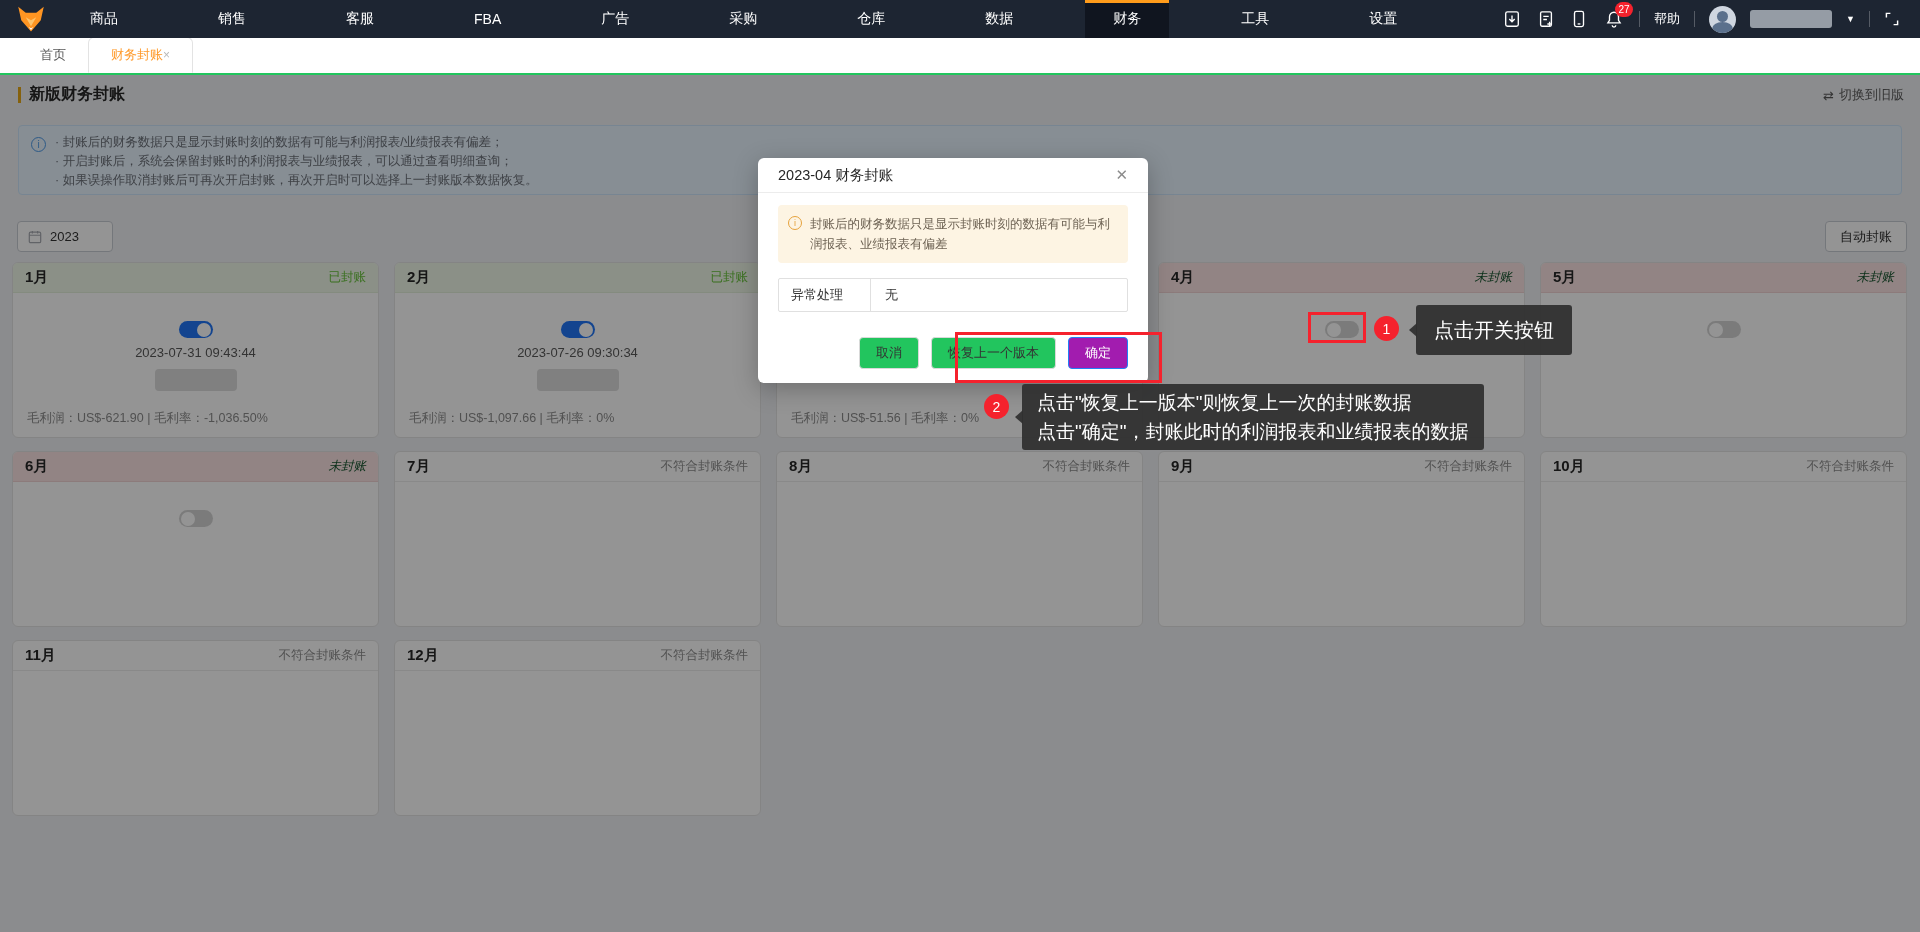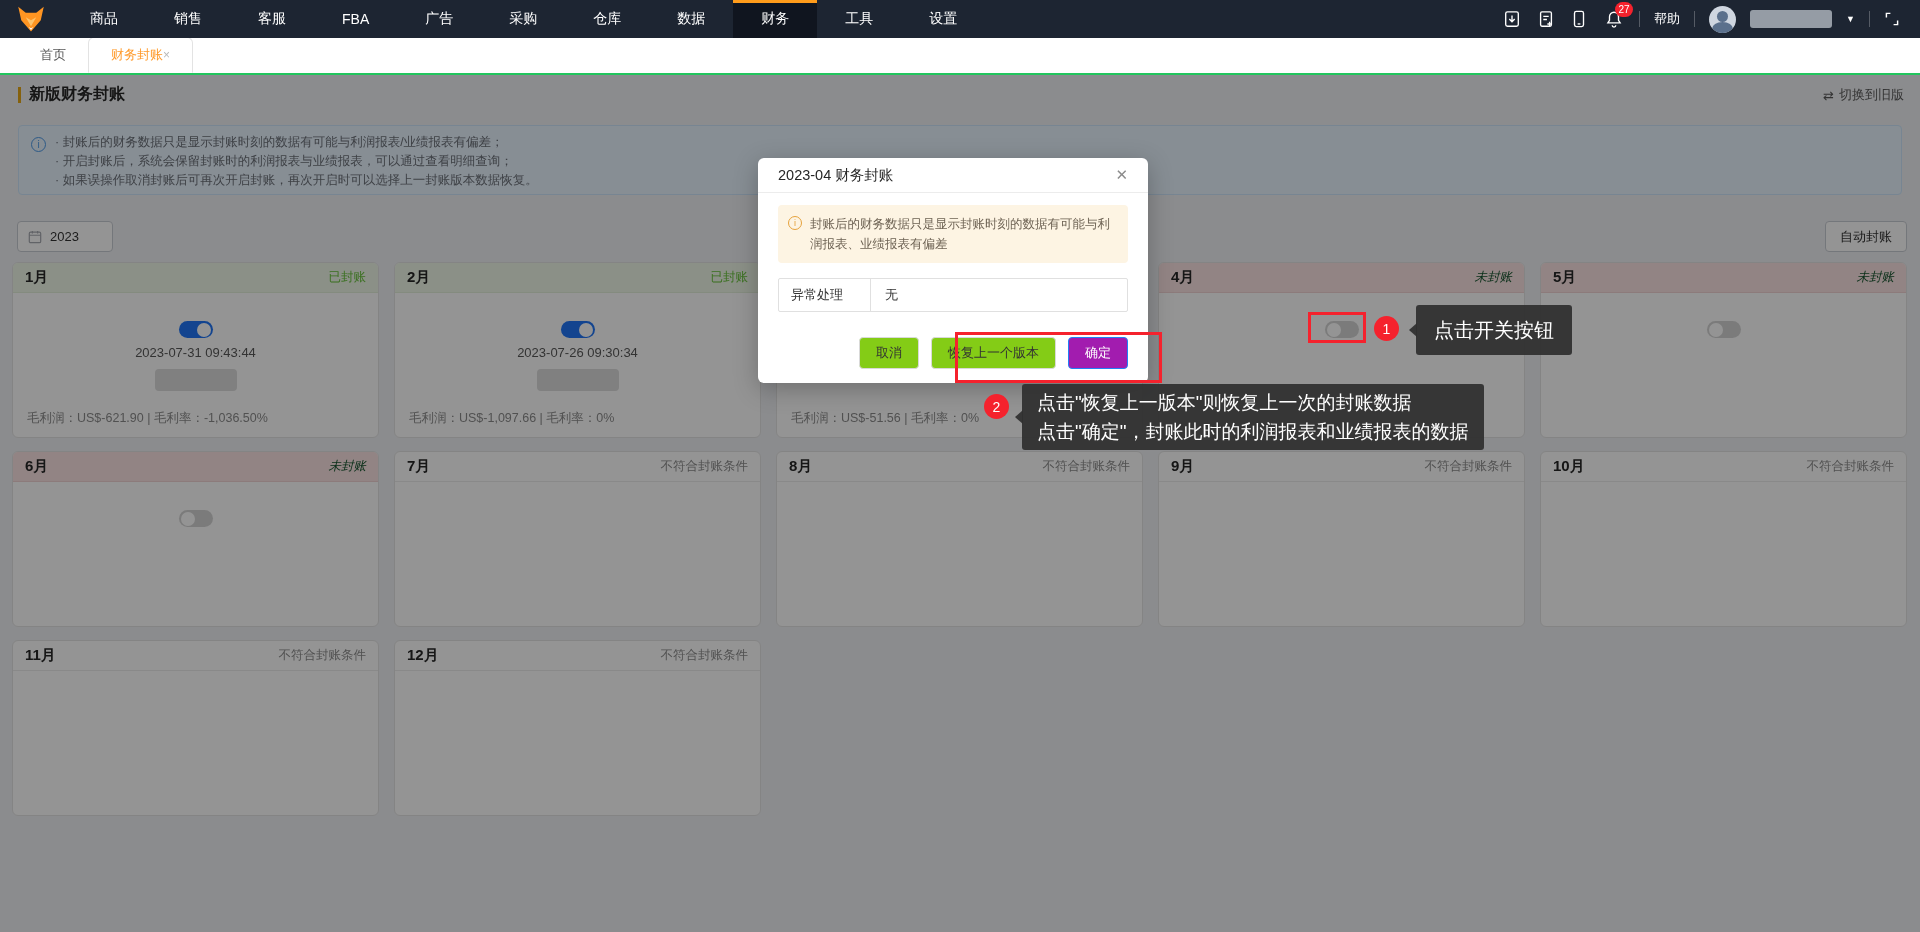--- a/index.html
+++ b/index.html
@@ -3,21 +3,21 @@
 <meta charset="utf-8">
 <style>
   * { margin:0; padding:0; box-sizing:border-box; }
   html,body { width:1920px; height:932px; overflow:hidden;
     font-family:"Liberation Sans","DejaVu Sans",sans-serif; background:#f0f2f5; }
 
   
   .navbar { position:absolute; left:0; top:0; width:1920px; height:38px;
     background:#1d2532; display:flex; align-items:stretch; z-index:200; }
   .nav-logo { width:62px; display:flex; align-items:center; justify-content:center; }
-  .nav-menu { display:flex; align-items:stretch; }
+  .nav-menu { display:flex; align-items:stretch;gap:44px; }
   .nav-item { padding:0 28px; display:flex; align-items:center; color:#fff;
     font-size:14px; cursor:pointer; position:relative; }
   .nav-item.active { background:#10151f; }
   .nav-item.active::before { content:""; position:absolute; left:0; top:0; right:0;
     height:3px; background:#ff9c1b; }
   .nav-right { margin-left:auto; display:flex; align-items:center; gap:14px;
     padding-right:16px; color:#fff; }
   .nav-icon { width:20px; height:20px; display:flex; align-items:center;
     justify-content:flex-start; cursor:pointer; position:relative; }
   .nav-sep { width:1px; height:16px; background:rgba(255,255,255,.25); }
@@ -118,21 +118,21 @@
     display:flex; align-items:center; justify-content:center; font-style:normal; }
   .warn-text { font-size:12.5px; color:#6e6354; line-height:20px; }
   .form-row { margin-top:15px; border:1px solid #e0e0e0; border-radius:2px;
     display:flex; height:34px; }
   .form-label { width:92px; border-right:1px solid #e0e0e0; display:flex;
     align-items:center; padding:0 12px; font-size:13px; color:#333; }
   .form-value { flex:1; display:flex; align-items:center; padding:0 14px;
     font-size:13px; color:#333; }
   .modal-footer { display:flex; justify-content:flex-end; gap:12px;
     padding:25px 20px 14px; }
-  .btn { height:32px; border-radius:4px; border:1px solid #d9d9d9; background:#84cc16;
+  .btn { height:32px; border-radius:4px; border:1px solid #d9d9d9; background:#22c55e;
     font-size:13px; color:#333; padding:0 16px; cursor:pointer;
     font-family:inherit; }
   .btn.primary { background:#a21caf; border-color:#2080f7; color:#fff; }
 
   
   .ann { z-index:120; position:absolute; }
   .red-rect { border:3px solid #f5222d; }
   .step-circle { width:25px; height:25px; border-radius:50%; background:#f5222d;
     color:#fff; font-size:14px; display:flex; align-items:center;
     justify-content:center; }

